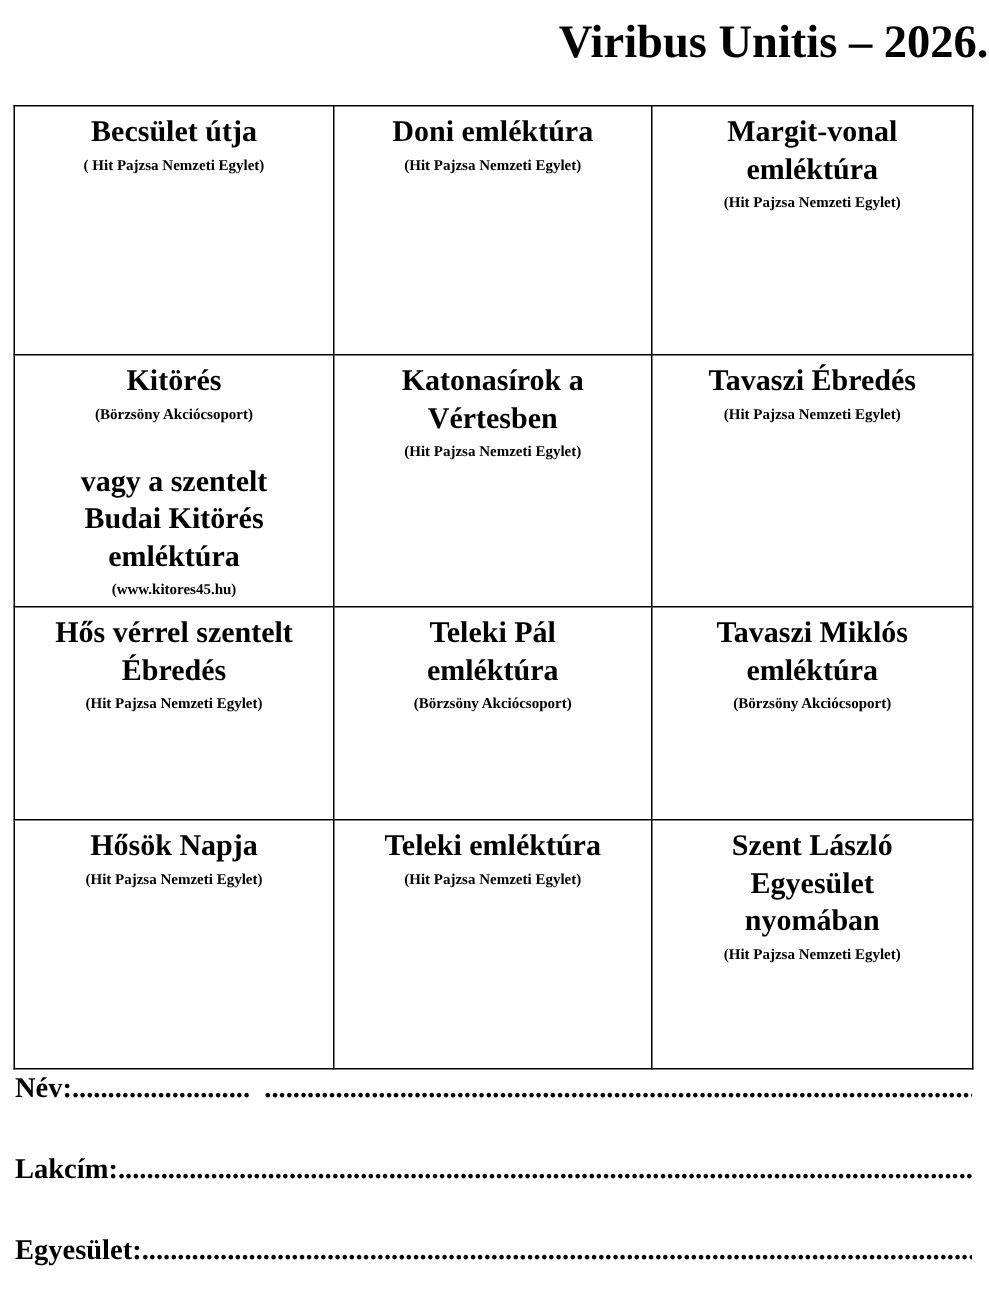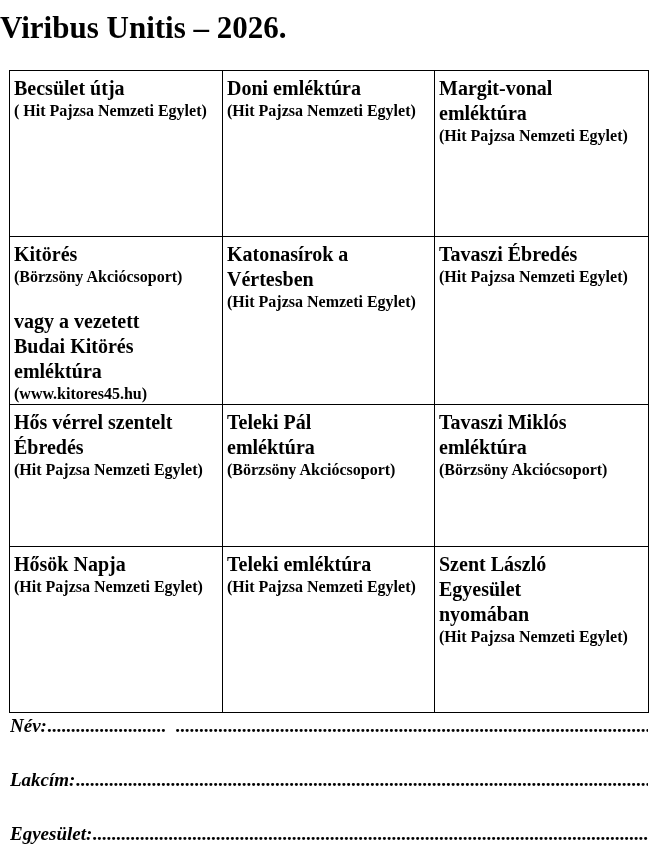--- a/index.html
+++ b/index.html
@@ -7,66 +7,67 @@
     position:relative;
     width:659px;height:868px;
     background:#ffffff;
     color:#000000;
     font-family:"Liberation Serif", serif;
     overflow:hidden;
   }
   .doc-title{
     position:absolute;
     top:10px;left:0;width:100%;
-    text-align:left;
+    text-align:right;
     font-size:31px;
     font-weight:bold;
     margin:0;
   }
   table.events{
     position:absolute;
     left:9px;top:70px;
     width:639px;
     border-collapse:collapse;
     table-layout:fixed;
   }
   table.events td{
     border:1.5px solid #000000;
     vertical-align:top;
+    text-align:center;
     padding:5px 4px 0 4px;
   }
   tr.r1{height:166px;}
   tr.r2{height:145px;}
   tr.r3{height:142px;}
   tr.r4{height:166px;}
   .t{
     font-size:20px;
     font-weight:bold;
     line-height:25px;
   }
   .s{
-    font-size:16px;
+    font-size:10px;
     font-weight:bold;
     line-height:20px;
   }
   .sp{height:22px;}
   .form-line{
     position:absolute;
     left:10px;
     width:638px;
     overflow:hidden;
     white-space:pre;
     font-size:19px;
     font-weight:bold;
     line-height:24px;
   }
   .fl-0{top:714px;}
   .fl-1{top:768px;}
   .fl-2{top:822px;}
-  .form-label{font-weight:bold;font-style:italic;}
+  .form-label{font-weight:bold;}
   .form-dots{font-weight:bold;}
 </style>
 </head>
 <body>
 
 <div class="page">
 
   <h1 class="doc-title">Viribus Unitis – 2026.</h1>
 
   <table class="events">
@@ -89,21 +90,21 @@
         <div class="t">Margit-vonal</div>
         <div class="t">emléktúra</div>
         <div class="s">(Hit Pajzsa Nemzeti Egylet)</div>
       </td>
     </tr>
     <tr class="r2">
       <td>
         <div class="t">Kitörés</div>
         <div class="s">(Börzsöny Akciócsoport)</div>
         <div class="sp"></div>
-        <div class="t">vagy a vezetett</div>
+        <div class="t">vagy a szentelt</div>
         <div class="t">Budai Kitörés emléktúra</div>
         <div class="s">(www.kitores45.hu)</div>
       </td>
       <td>
         <div class="t">Katonasírok a</div>
         <div class="t">Vértesben</div>
         <div class="s">(Hit Pajzsa Nemzeti Egylet)</div>
       </td>
       <td>
         <div class="t">Tavaszi Ébredés</div>

